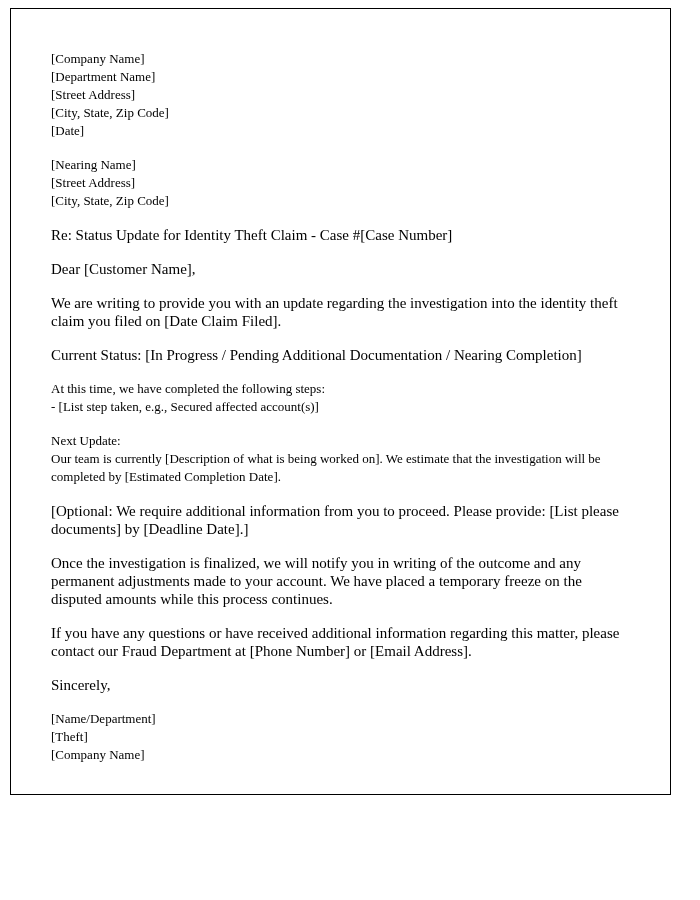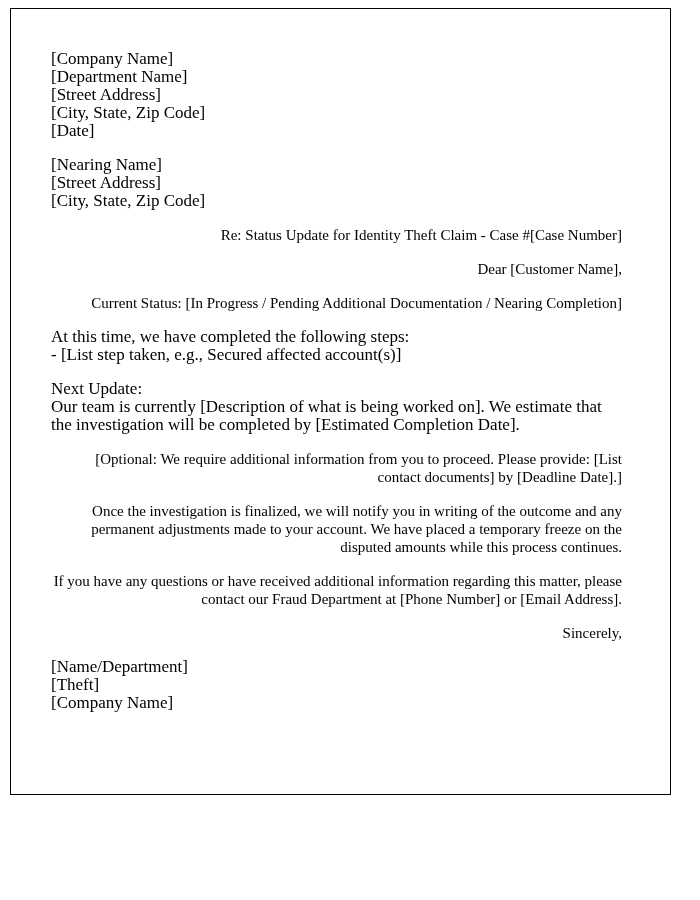--- a/index.html
+++ b/index.html
@@ -17,32 +17,31 @@
       top: 8px;
       width: 661px;
       height: 787px;
       border: 1px solid #000000;
       box-sizing: border-box;
       padding: 41px 48px 0 40px;
       background: #ffffff;
       overflow: hidden;
     }
     .line {
-      font-size: 17px;
+      font-size: 13px;
       line-height: 18px;
       white-space: pre-wrap;
     }
     .block {
       margin: 0 0 16px 0;
     }
     .para {
       margin: 0 0 16px 0;
       font-size: 15px;
       line-height: 18px;
-      text-align: right;
     }
   </style>
 </head>
 <body>
 
 <div class="page">
 
   <div class="block">
     <div class="line">[Company Name]</div>
     <div class="line">[Department Name]</div>
@@ -54,34 +53,35 @@
   <div class="block">
     <div class="line">[Nearing Name]</div>
     <div class="line">[Street Address]</div>
     <div class="line">[City, State, Zip Code]</div>
   </div>
 
   <p class="para">Re: Status Update for Identity Theft Claim - Case #[Case Number]</p>
 
   <p class="para">Dear [Customer Name],</p>
 
+  <p class="para">We are writing to provide you with an update regarding the investigation into the identity theft claim you filed on [Date Claim Filed].</p>
 
   <p class="para">Current Status: [In Progress / Pending Additional Documentation / Nearing Completion]</p>
 
   <div class="block">
     <div class="line">At this time, we have completed the following steps:</div>
     <div class="line">- [List step taken, e.g., Secured affected account(s)]</div>
   </div>
 
   <div class="block">
     <div class="line">Next Update:</div>
     <div class="line">Our team is currently [Description of what is being worked on]. We estimate that the investigation will be completed by [Estimated Completion Date].</div>
   </div>
 
-  <p class="para">[Optional: We require additional information from you to proceed. Please provide: [List contact documents] by [Deadline Date].]</p>
+  <p class="para">[Optional: We require additional information from you to proceed. Please provide: [List please documents] by [Deadline Date].]</p>
 
   <p class="para">Once the investigation is finalized, we will notify you in writing of the outcome and any permanent adjustments made to your account. We have placed a temporary freeze on the disputed amounts while this process continues.</p>
 
   <p class="para">If you have any questions or have received additional information regarding this matter, please contact our Fraud Department at [Phone Number] or [Email Address].</p>
 
   <p class="para">Sincerely,</p>
 
   <div class="block">
     <div class="line">[Name/Department]</div>
     <div class="line">[Theft]</div>

